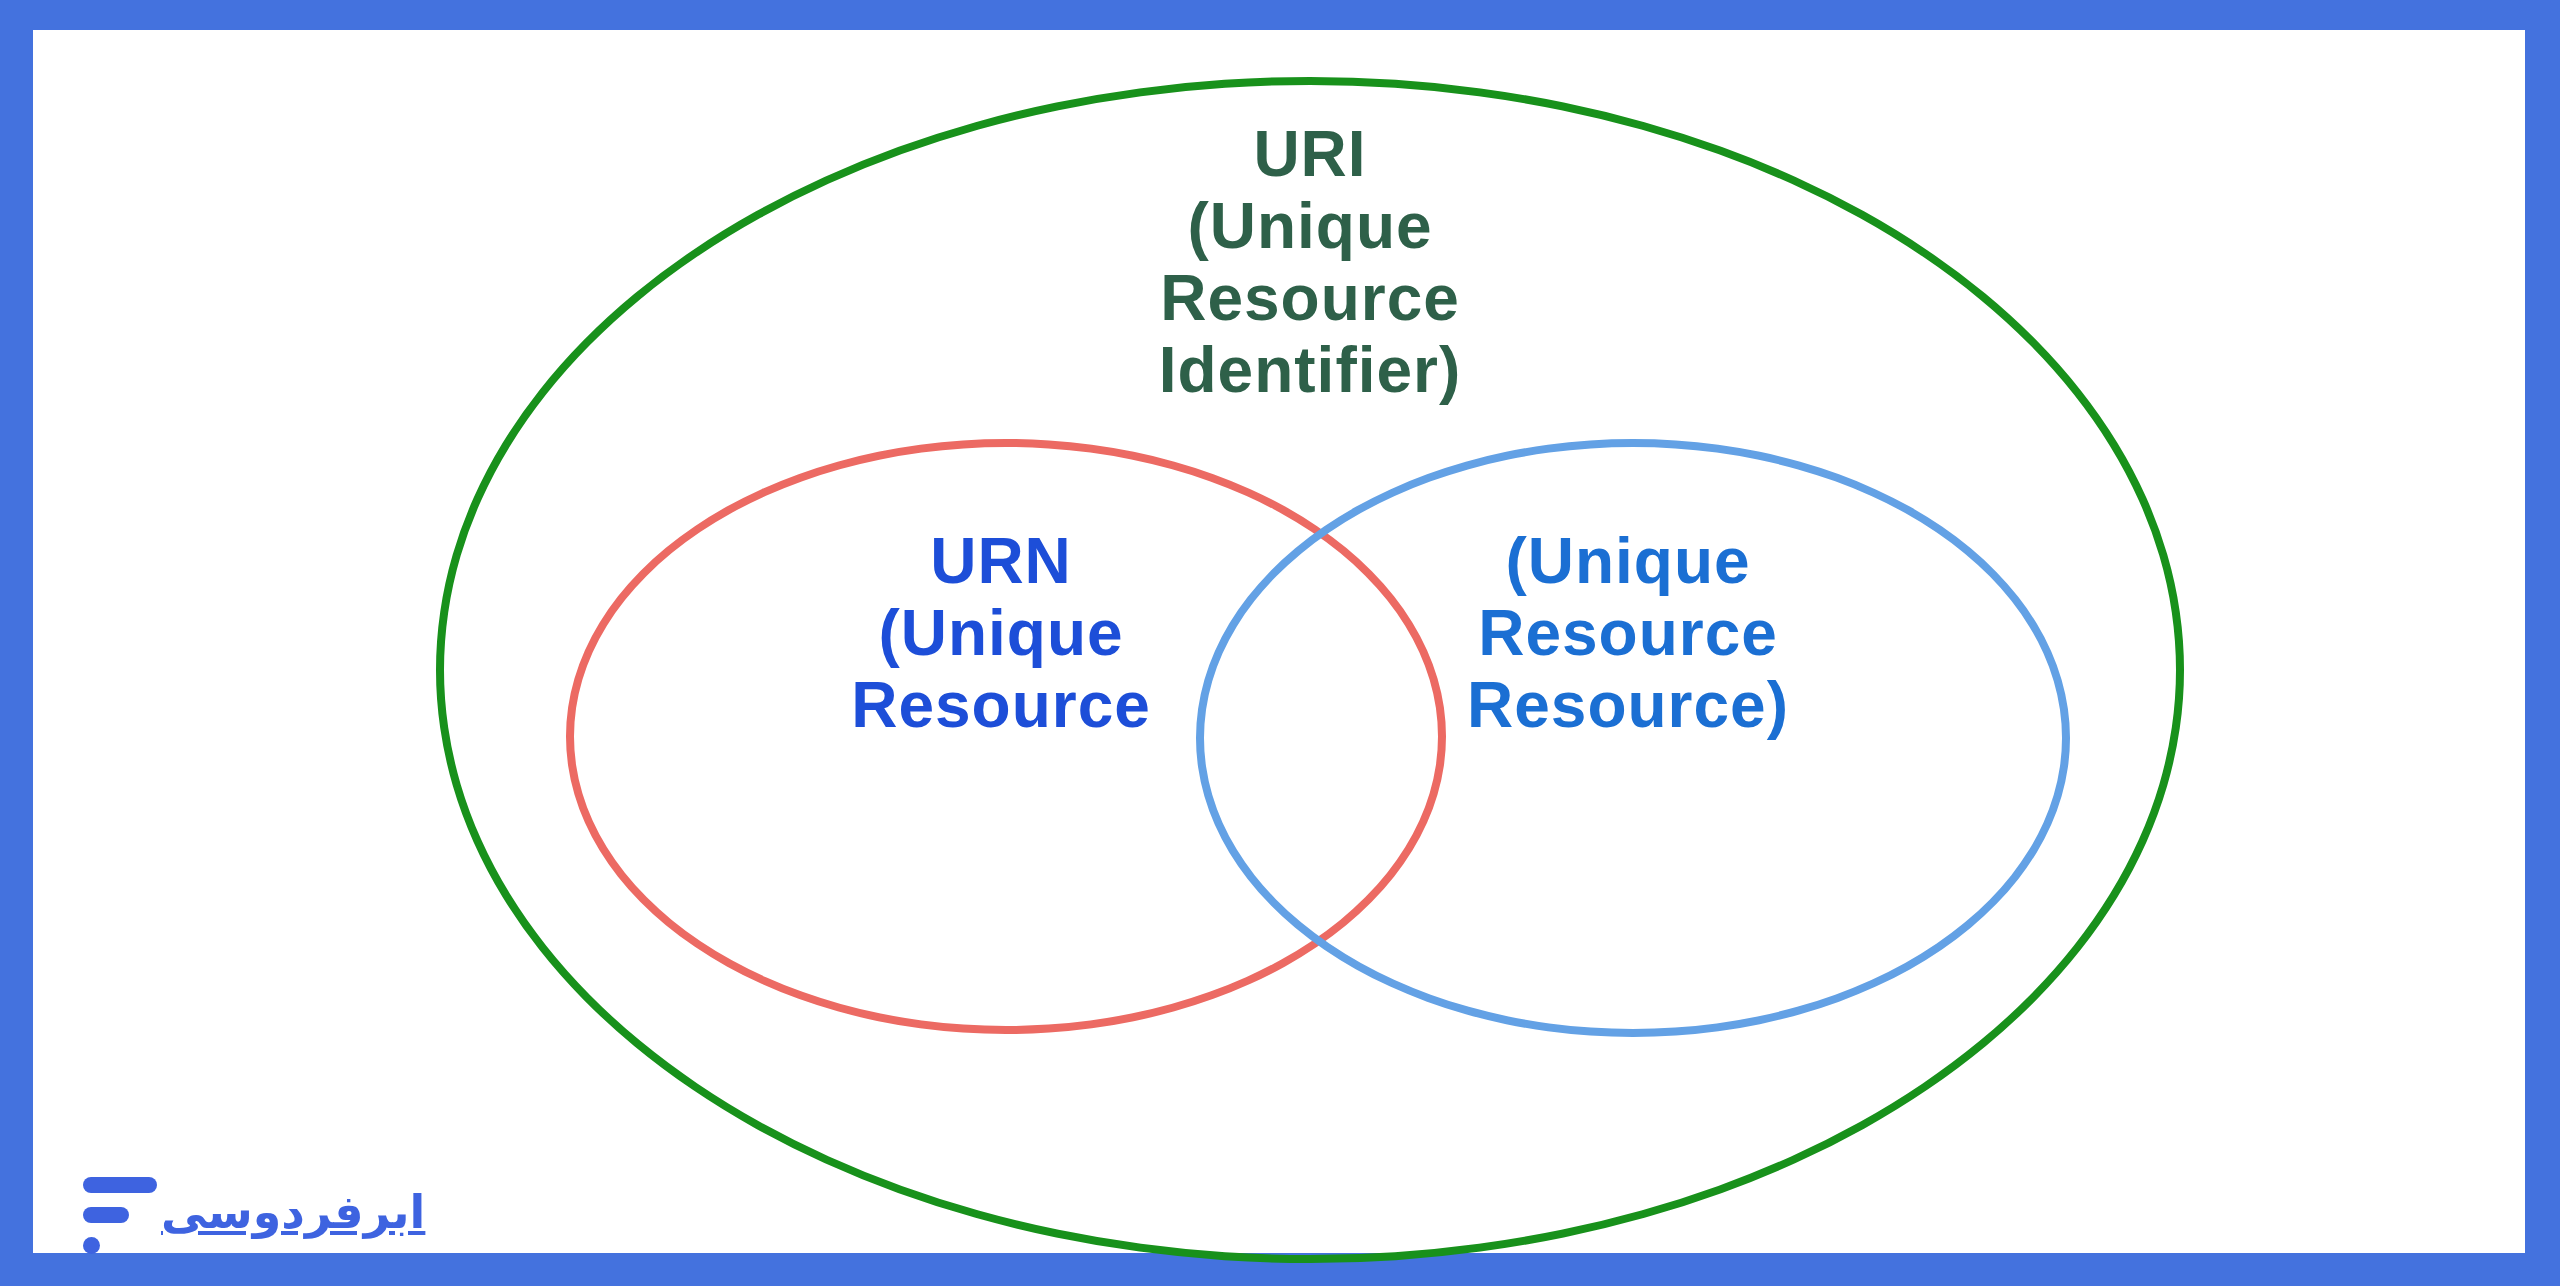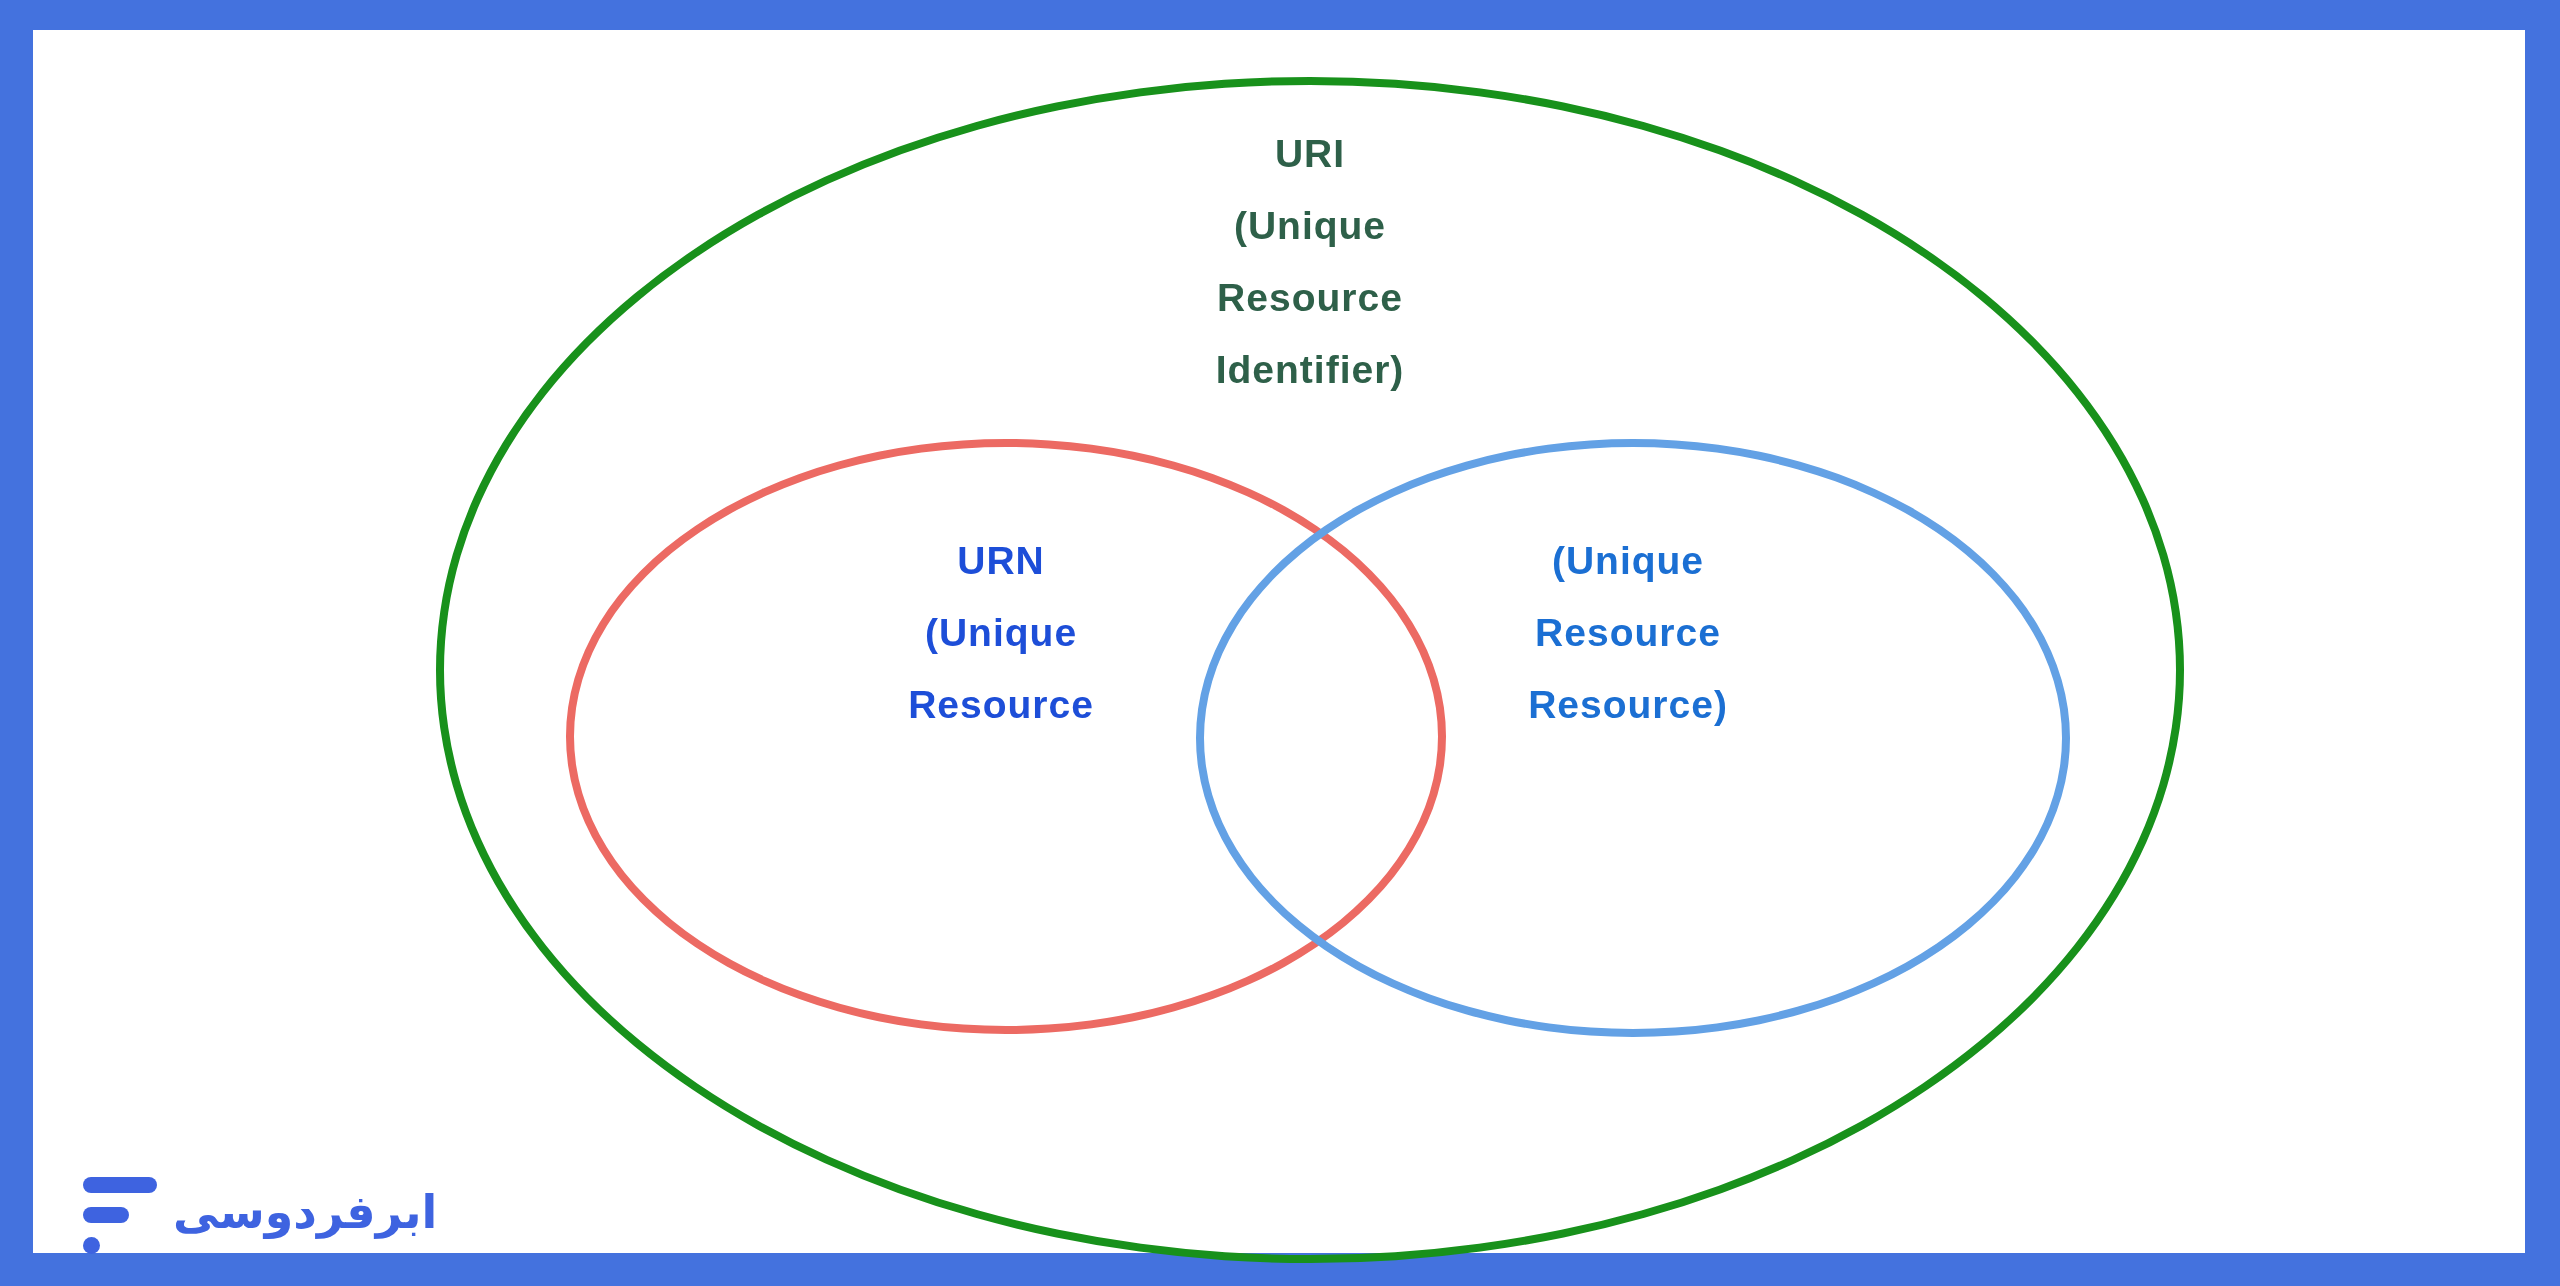--- a/index.html
+++ b/index.html
@@ -47,21 +47,21 @@
     top: 409px;
     width: 874px;
     height: 598px;
     border: 8px solid #63A1E5;
   }
   .label-block {
     position: absolute;
     transform: translateX(-50%);
     text-align: center;
     font-weight: bold;
-    font-size: 39px;
+    font-size: 64px;
     line-height: 72px;
     letter-spacing: 1px;
     white-space: nowrap;
   }
   .label-block.uri-label {
     left: 1277px;
     top: 88px;
     color: #2E6049;
   }
   .label-block.urn-label {
@@ -101,27 +101,28 @@
     background: #3E63E0;
   }
   .logo-icon .dot {
     position: absolute;
     left: 0; top: 60px;
     width: 17px; height: 17px;
     border-radius: 50%;
     background: #3E63E0;
   }
   .logo-text {
-    margin-left: 16px;
+    margin-left: 4px;
     direction: rtl;
     color: #3E63E0;
     font-family: "DejaVu Sans", sans-serif;
     font-weight: bold;
     font-size: 46px;
     line-height: 70px;
+    text-decoration: underline;
   }
 </style>
 </head>
 <body>
 
 <div class="canvas">
 
   <div class="ellipse uri"></div>
   <div class="ellipse urn"></div>
   <div class="ellipse url"></div>

